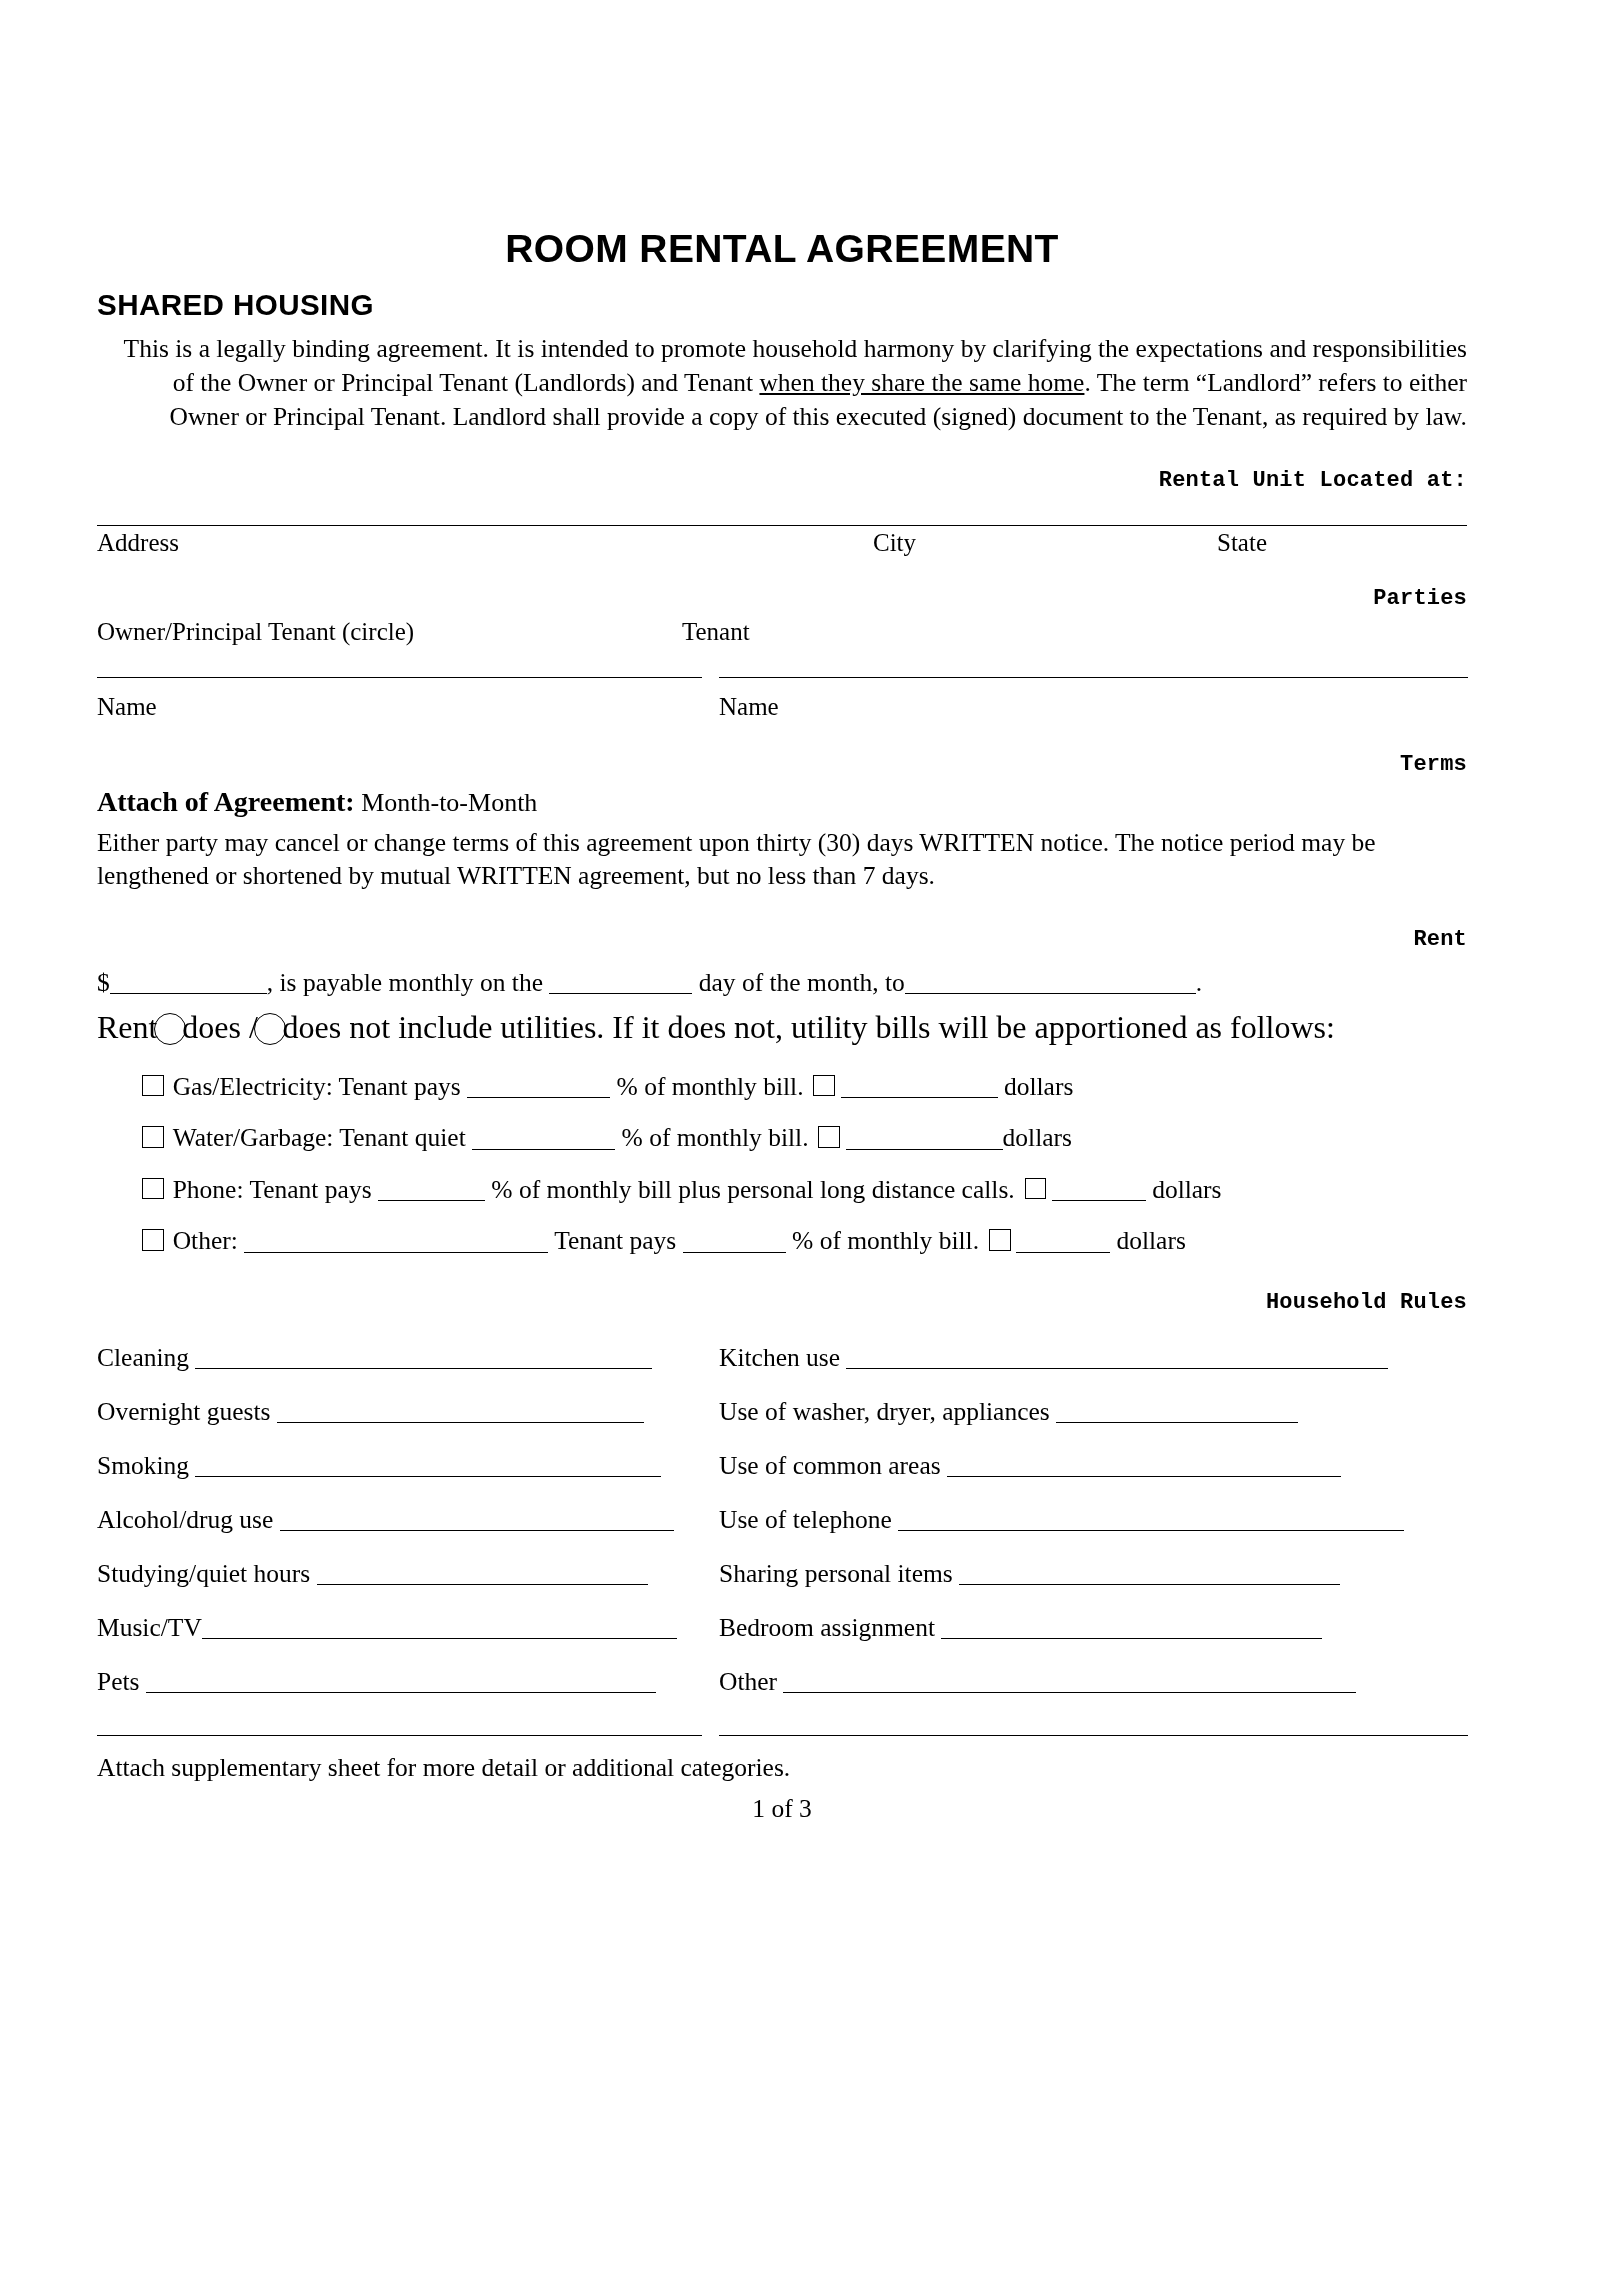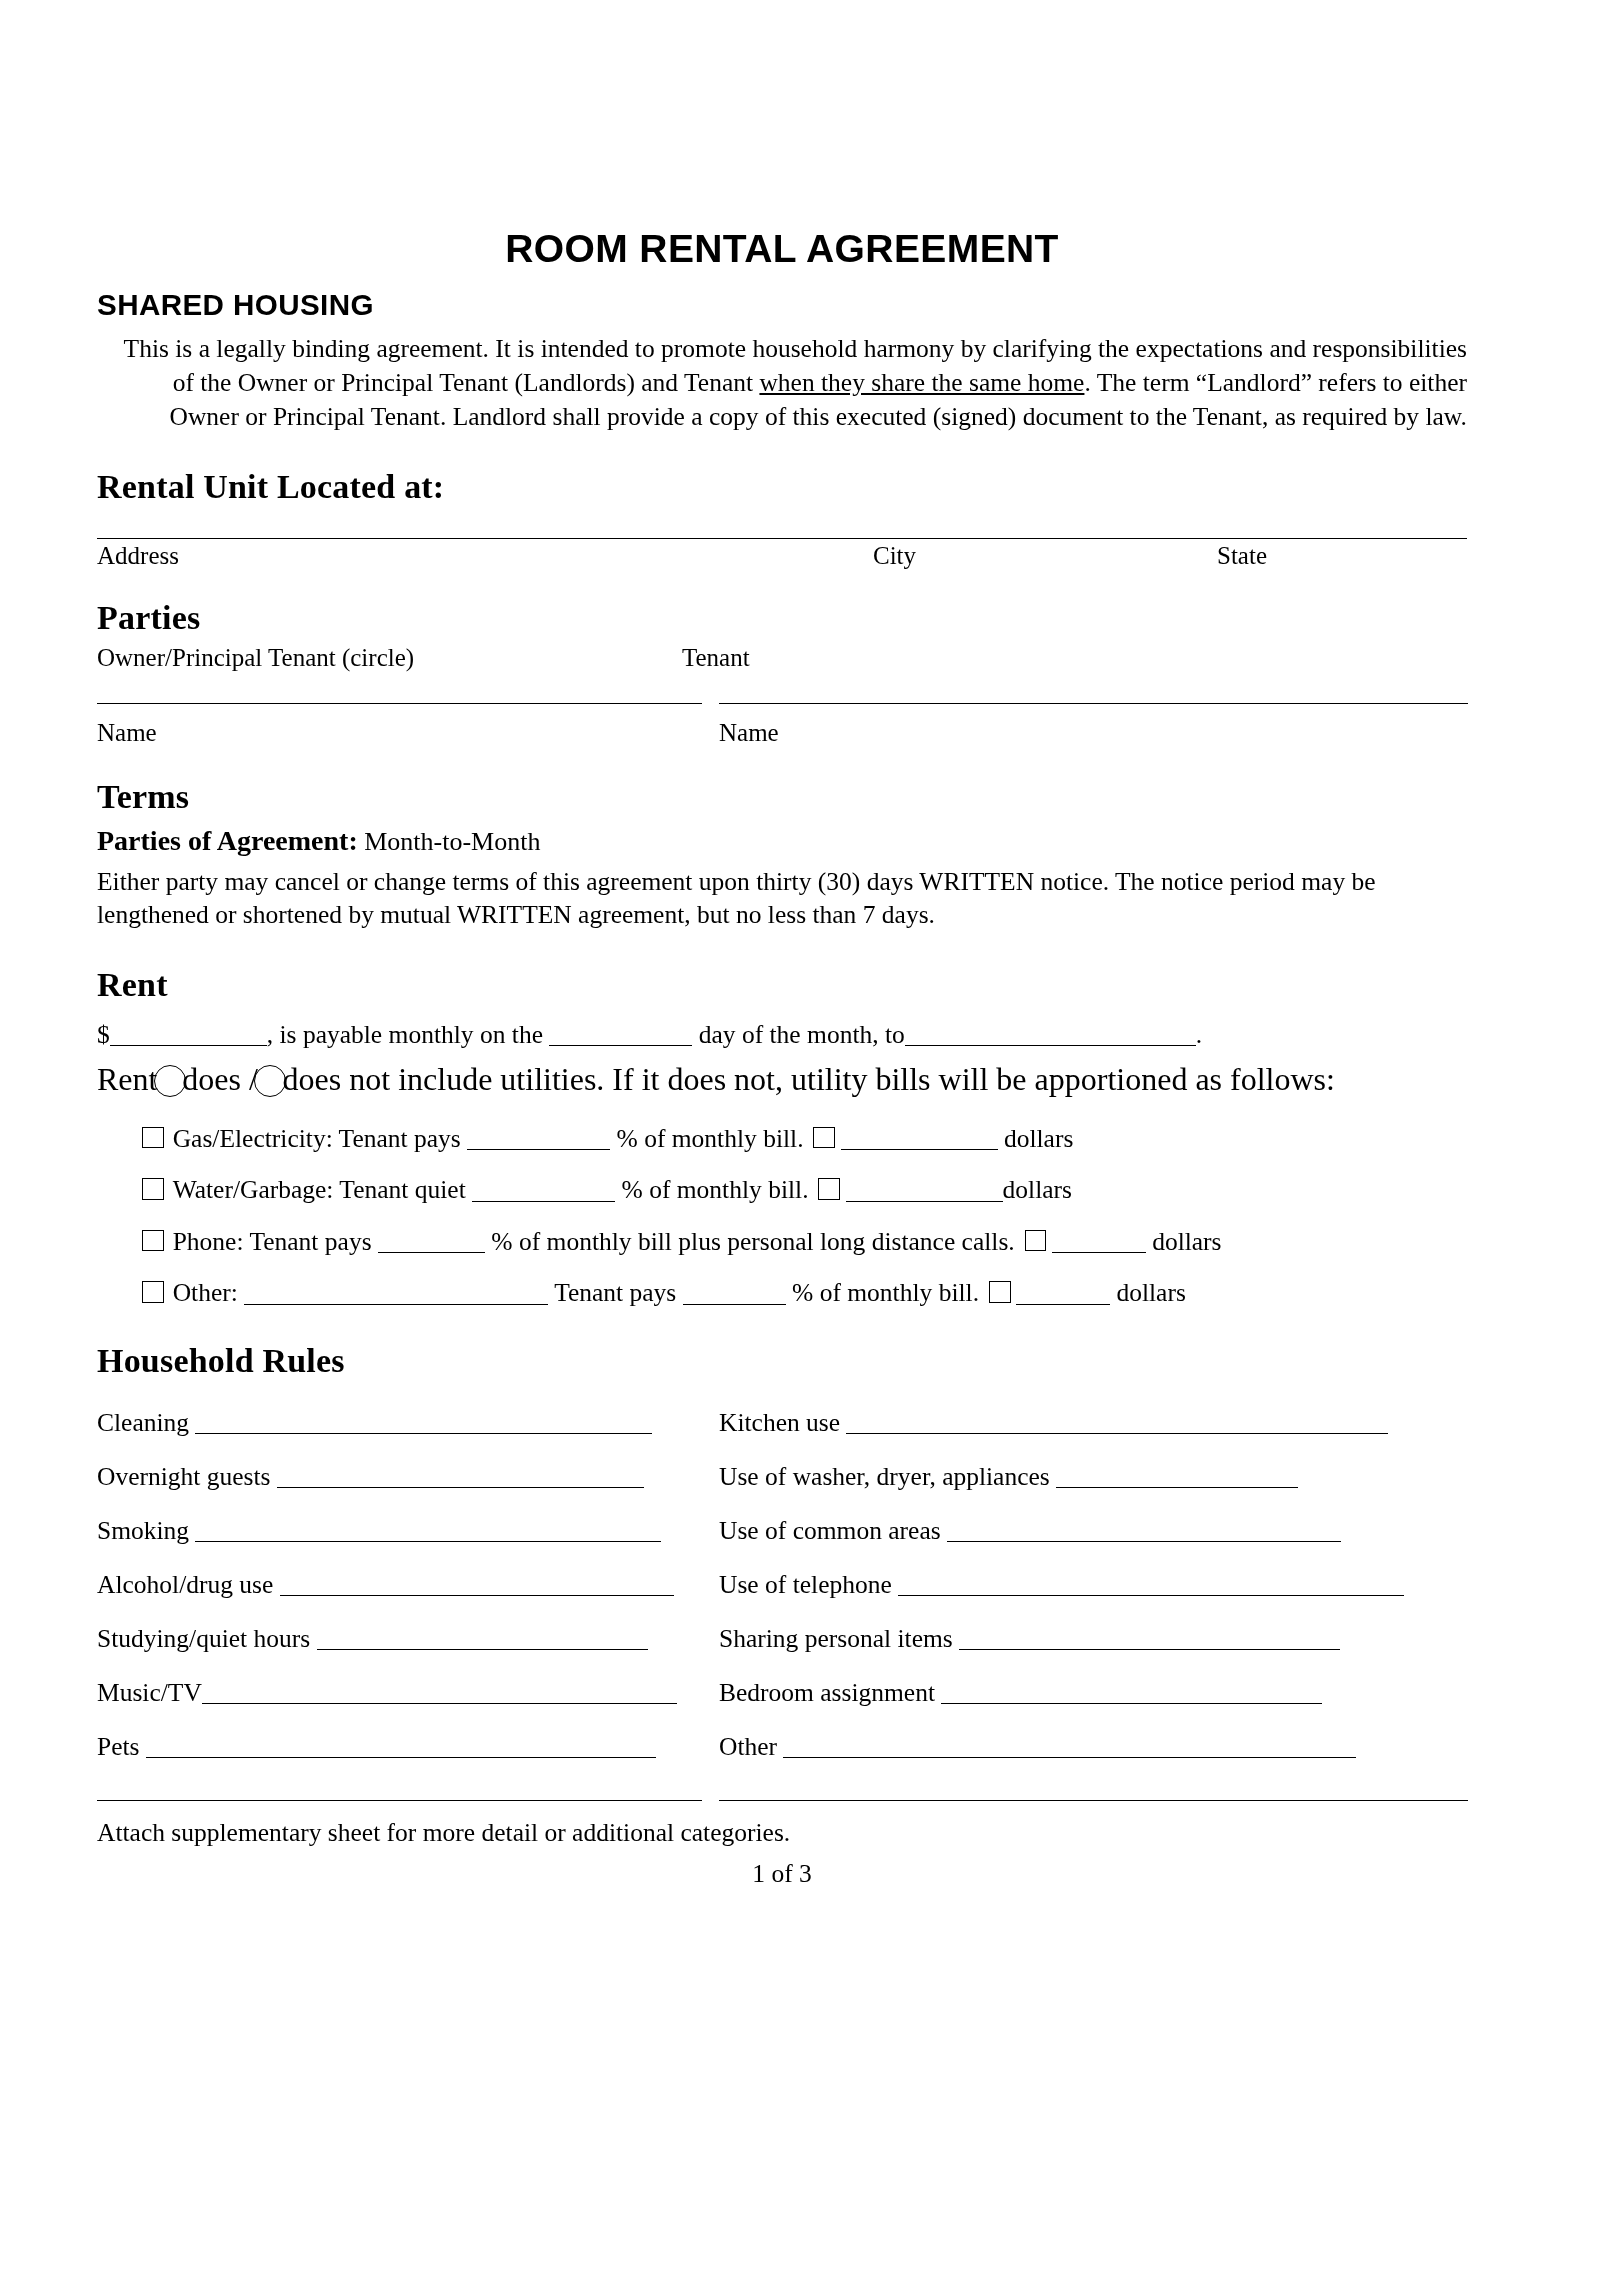--- a/index.html
+++ b/index.html
@@ -50,25 +50,26 @@
 
   .intro {
     font-size: 25.5px;
     line-height: 1.33;
     margin-top: 10.7px;
     text-align: right;
   }
   .intro .u { text-decoration: underline; }
 
   h2.section {
-    font-family: Liberation Serif, serif;
+    font-family: Liberation Mono, monospace;
     font-weight: bold;
-    font-size: 34px;
+    font-size: 22px;
     margin: 34px 0 0 0;
     letter-spacing: 0.2px;
+    text-align: right;
   }
   h2.section.tight { margin-top: 27px; }
 
   .rule {
     border-bottom: 1.8px solid #000;
     height: 0;
   }
 
   
   .addr-line {
@@ -244,21 +245,21 @@
     <div class="name-rules">
       <div class="r1"></div>
       <div class="r2"></div>
     </div>
     <div class="name-labels">
       <span class="n1">Name</span>
       <span class="n2">Name</span>
     </div>
 
     <h2 class="section tight">Terms</h2>
-    <div class="len-line"><b>Parties of Agreement:</b><span> Month-to-Month</span></div>
+    <div class="len-line"><b>Attach of Agreement:</b><span> Month-to-Month</span></div>
     <p class="para">Either party may cancel or change terms of this agreement upon thirty (30) days WRITTEN notice.  The notice period may be lengthened or shortened by mutual WRITTEN agreement, but no less than 7 days.</p>
 
     <h2 class="section">Rent</h2>
 
     <div class="rent-line"><span>$</span><span class="fill" style="width:157px"></span><span>, is payable monthly on the</span> <span class="fill" style="width:143px"></span> <span>day of the month, to</span><span class="fill" style="width:291px"></span><span>.</span></div>
 
     <div class="rent-line2"><span>Rent</span><span class="circle"></span><span>does /</span><span class="circle"></span><span>does not include utilities.  If it does not, utility bills will be apportioned as follows:</span></div>
 
     <div class="util-row"><span class="cb"></span><span>Gas/Electricity: Tenant pays</span> <span class="fill" style="width:143px"></span> <span>% of monthly bill.</span> <span class="cb sm"></span><span class="fill" style="width:157px"></span> <span>dollars</span></div>
 

